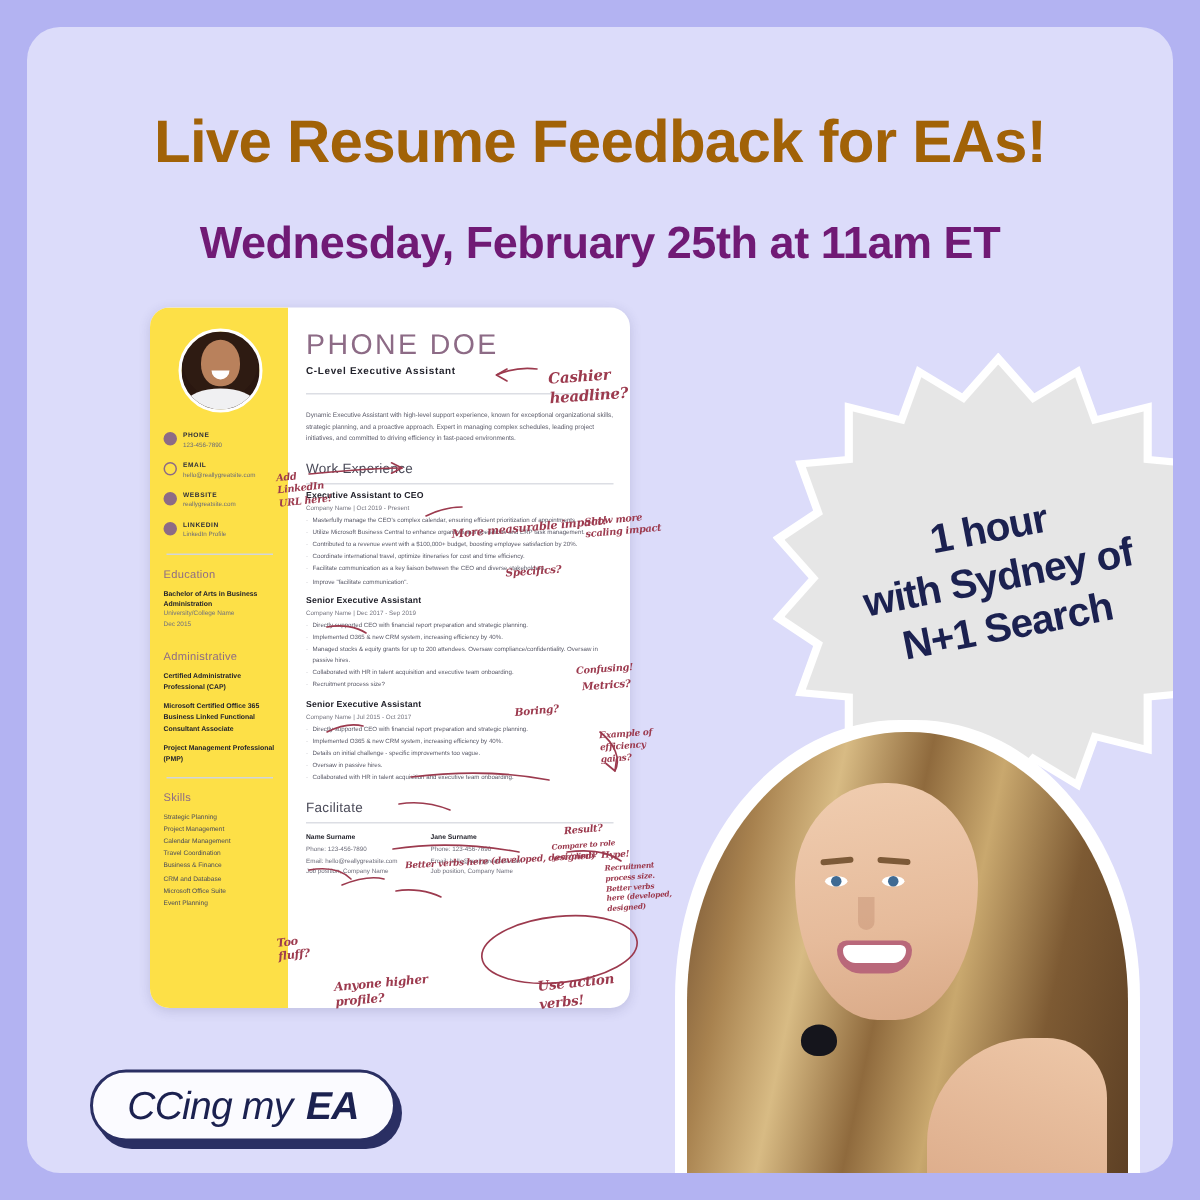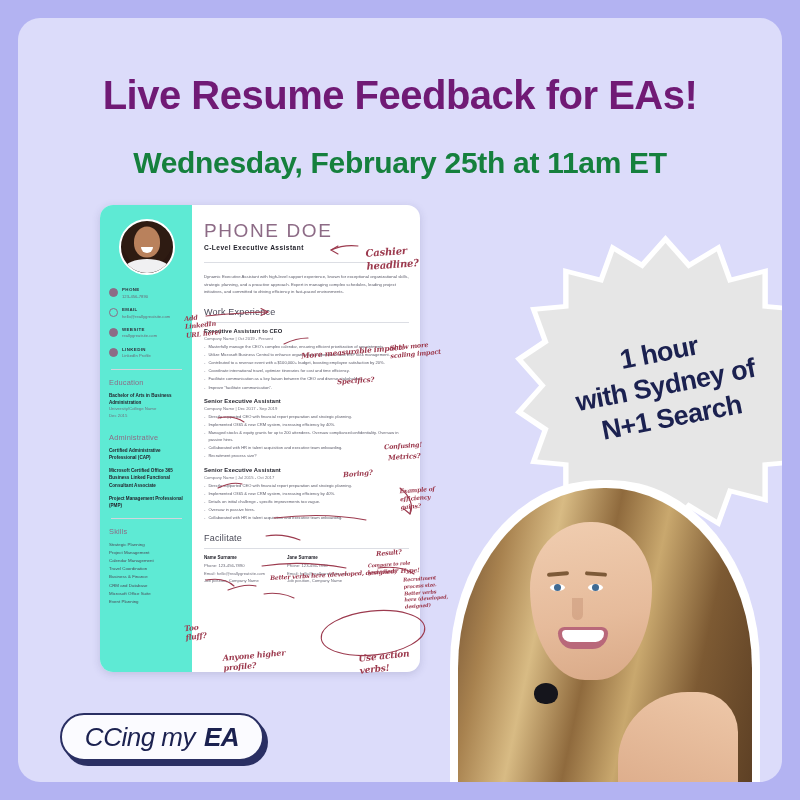--- a/index.html
+++ b/index.html
@@ -9,38 +9,38 @@
     font-family:"Liberation Sans", sans-serif;
     position:relative;
   }
   .inner-panel{
     position:absolute; left:18px; top:18px; right:18px; bottom:18px;
     background:#dcdcfa; border-radius:22px; overflow:hidden;
   }
   
   .headline{
     position:absolute; left:0; right:0; top:55px;
-    text-align:center; color:#701a75;
+    text-align:center; color:#a16207;
     font-size:40px; font-weight:bold; letter-spacing:-0.5px;
   }
   .subhead{
     position:absolute; left:0; right:0; top:128px;
-    text-align:center; color:#15803d;
+    text-align:center; color:#701a75;
     font-size:30px; font-weight:bold; letter-spacing:-0.3px;
   }
   
   .resume{
     position:absolute; left:82px; top:187px;
     width:320px; height:467px;
     background:#ffffff; border-radius:13px;
     display:flex; overflow:hidden;
     box-shadow:0 2px 8px rgba(60,60,110,.18);
   }
   .res-side{
-    width:92px; background:#5eead4; padding:10px 8px 8px 9px;
+    width:92px; background:#fde047; padding:10px 8px 8px 9px;
     flex-shrink:0;
   }
   .res-main{ flex:1; padding:16px 11px 8px 12px; position:relative; }
   .avatar{
     width:56px; height:56px; border-radius:50%;
     margin:4px auto 12px auto;
     background:radial-gradient(circle at 50% 38%, #8a5a42 0 26%, #2e1b12 27% 60%, #2a1710 61% 100%);
     position:relative; overflow:hidden;
     border:2px solid #fff;
   }

